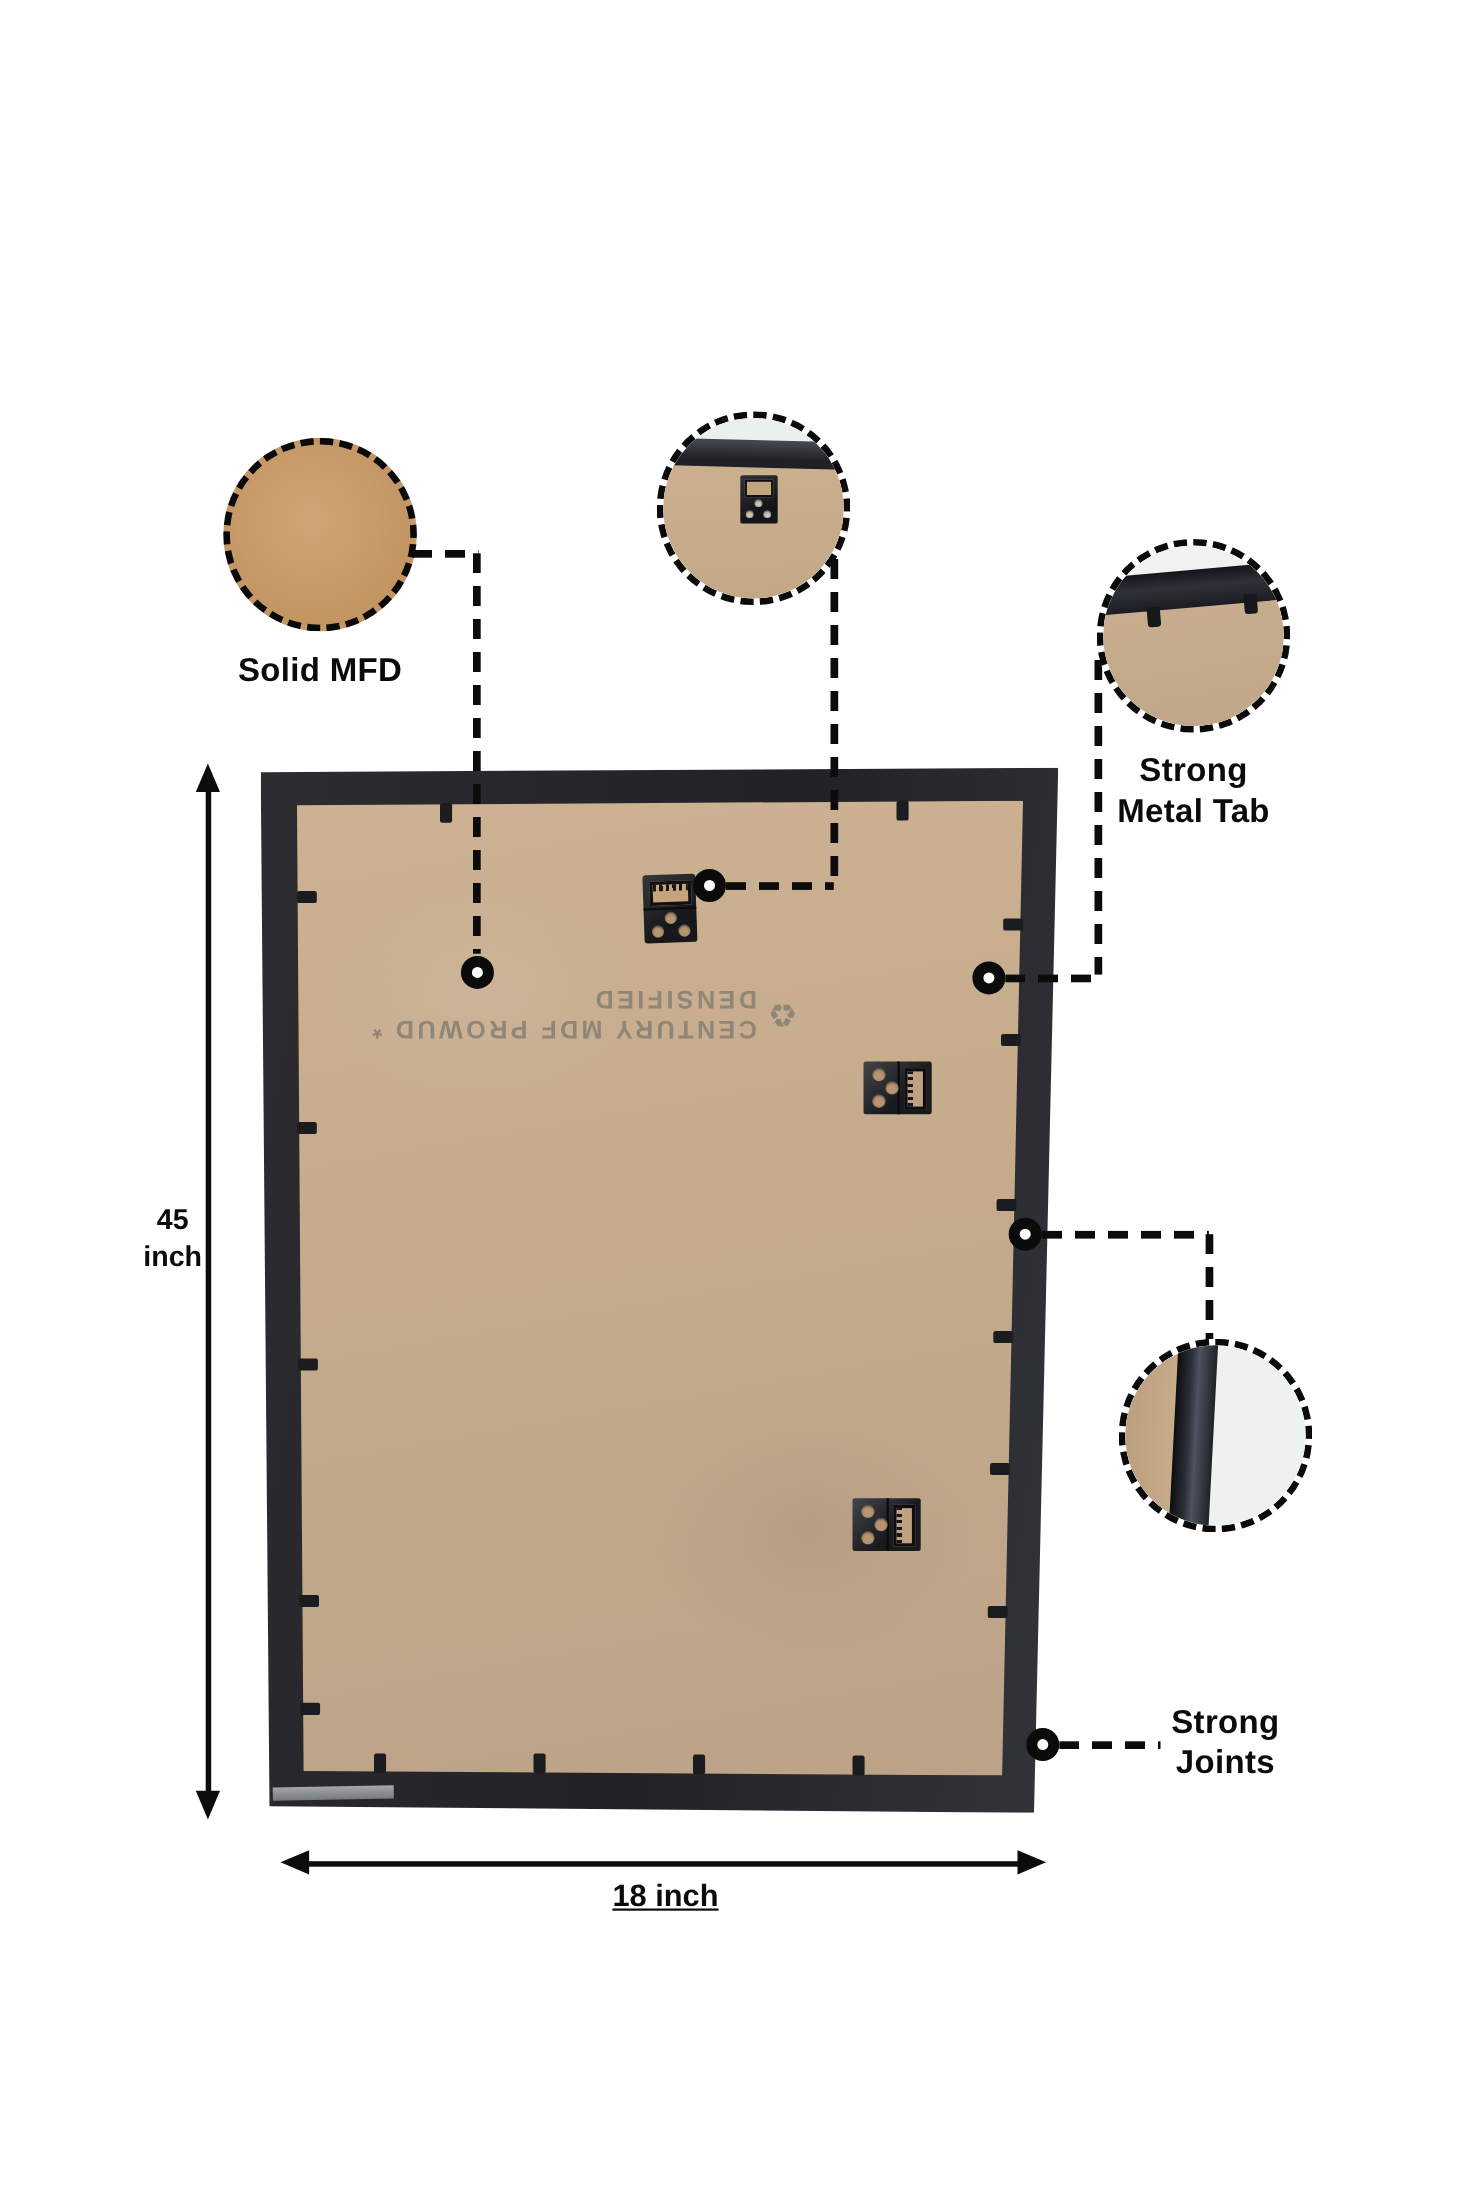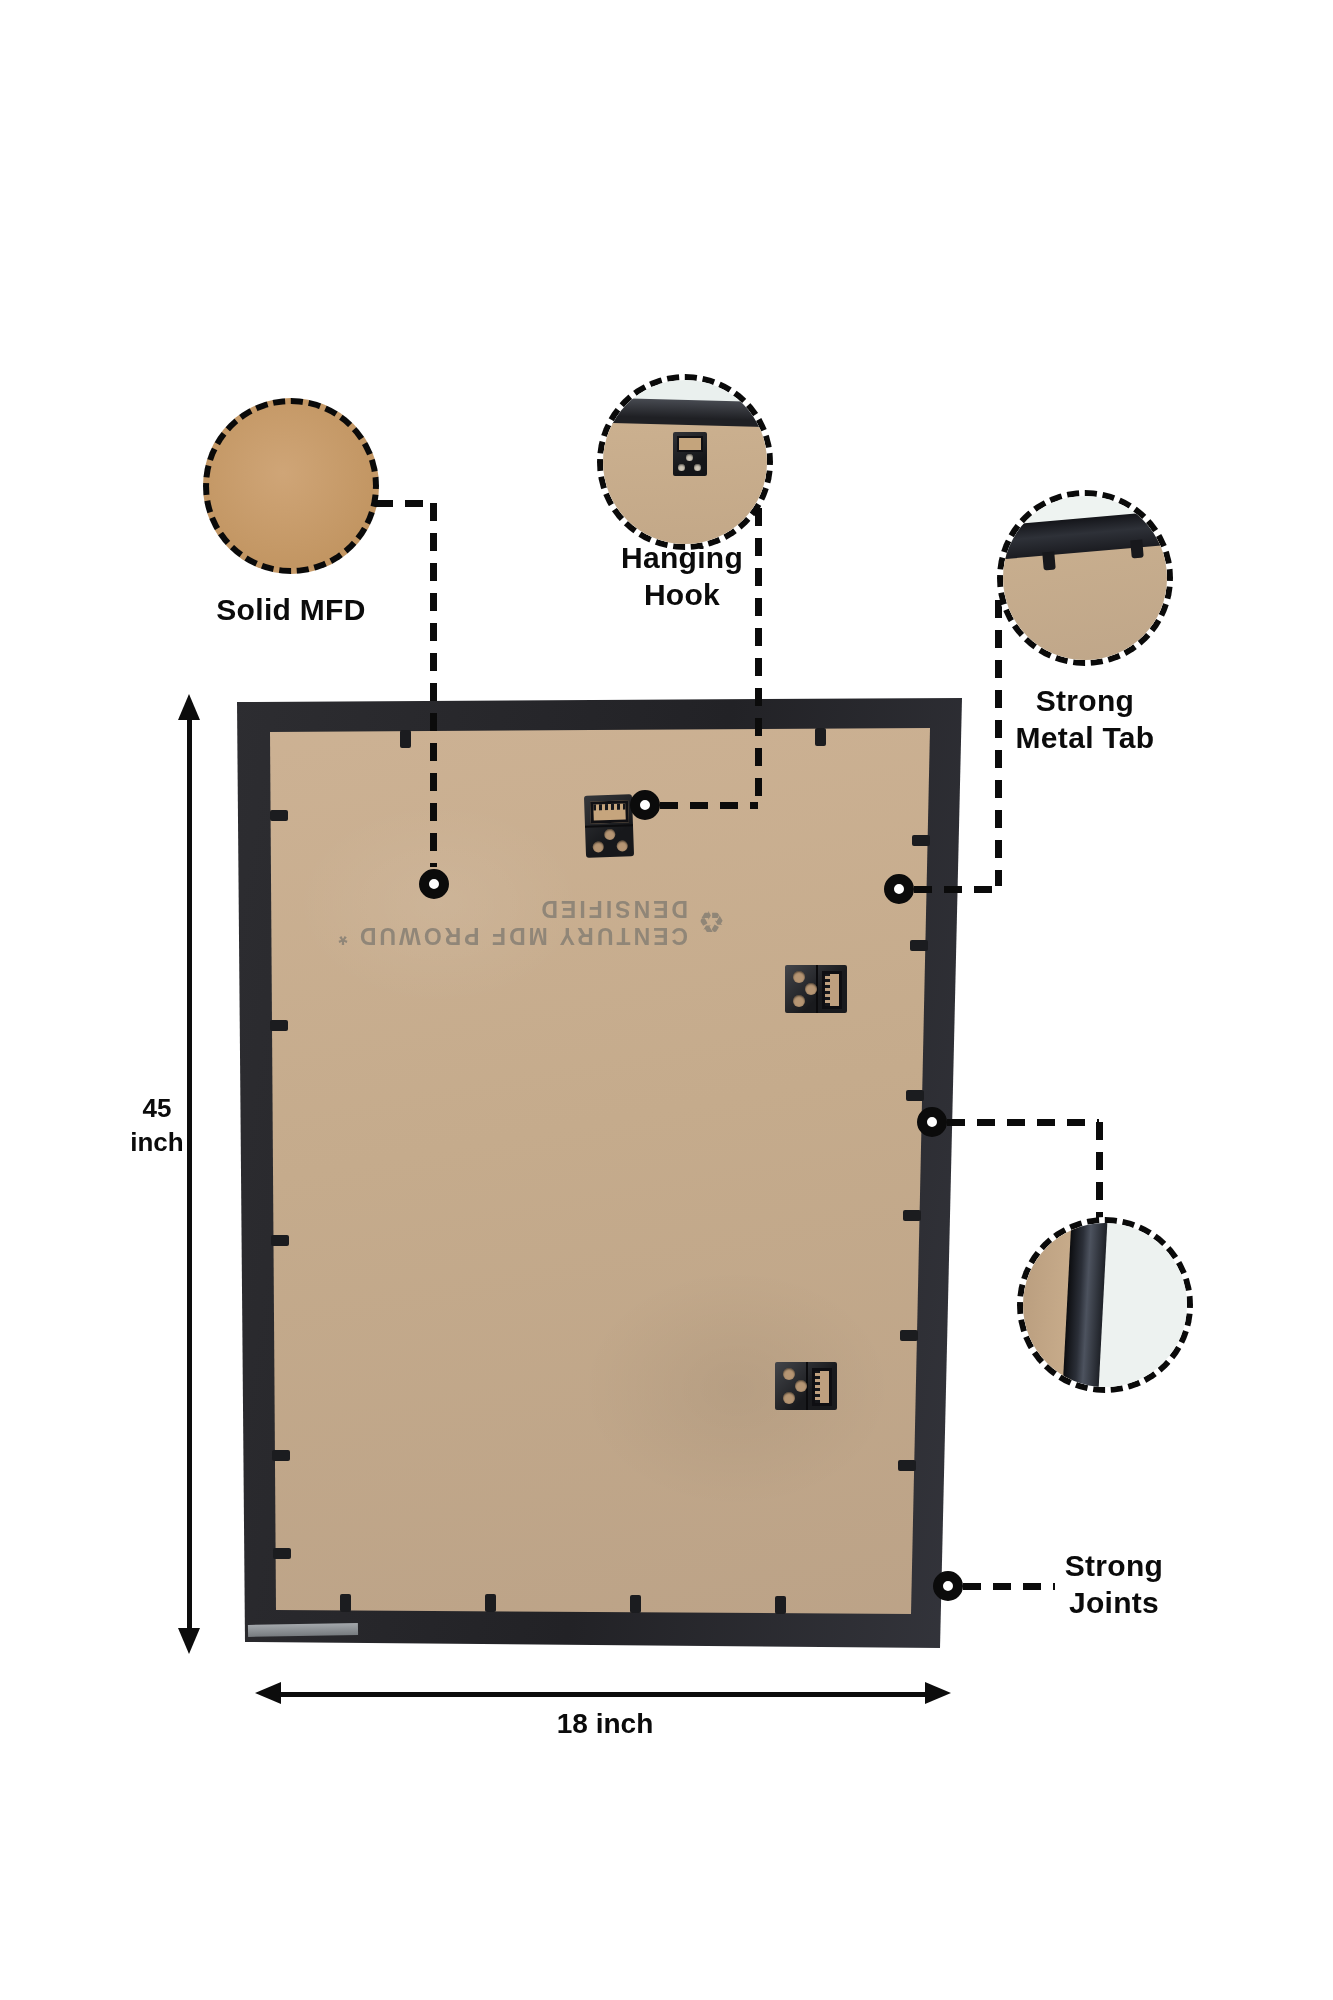--- a/index.html
+++ b/index.html
@@ -206,31 +206,29 @@
     <div class="c3-tab" style="left:128px;top:44px;"></div>
   </div>
 
   <div class="mag" style="left:1017px;top:1217px;">
     <div class="c4-wall"></div>
     <div class="c4-board"></div>
     <div class="c4-bar"></div>
   </div>
 
   <div class="lbl" style="left:171px;top:592px;width:240px;">Solid MFD</div>
-  <div class="lbl" style="left:562px;top:540px;width:240px;">Hanging
-Hook</div>
   <div class="lbl" style="left:965px;top:683px;width:240px;">Strong
 Metal Tab</div>
   <div class="lbl" style="left:994px;top:1548px;width:240px;">Strong
 Joints</div>
 
   <div class="dimline-v" style="left:187px;top:702px;height:944px;"></div>
   <div class="tri" style="left:178px;top:694px;border-left:11px solid transparent;border-right:11px solid transparent;border-bottom:26px solid #0c0c0c;"></div>
   <div class="tri" style="left:178px;top:1628px;border-left:11px solid transparent;border-right:11px solid transparent;border-top:26px solid #0c0c0c;"></div>
   <div class="dim-lbl" style="left:107px;top:1092px;width:100px;font-size:26px;">45
 inch</div>
 
   <div class="dimline-h" style="left:276px;top:1692px;width:654px;"></div>
   <div class="tri" style="left:255px;top:1681.5px;border-top:11px solid transparent;border-bottom:11px solid transparent;border-right:26px solid #0c0c0c;"></div>
   <div class="tri" style="left:925px;top:1681.5px;border-top:11px solid transparent;border-bottom:11px solid transparent;border-left:26px solid #0c0c0c;"></div>
-  <div class="dim-lbl" style="left:485px;top:1706px;width:240px;font-size:28px;">18 inch</div>
+  <div class="dim-lbl" style="left:485px;top:1706px;width:240px;font-size:28px;text-decoration:underline;">18 inch</div>
 
 </div>
 
 </body></html>

